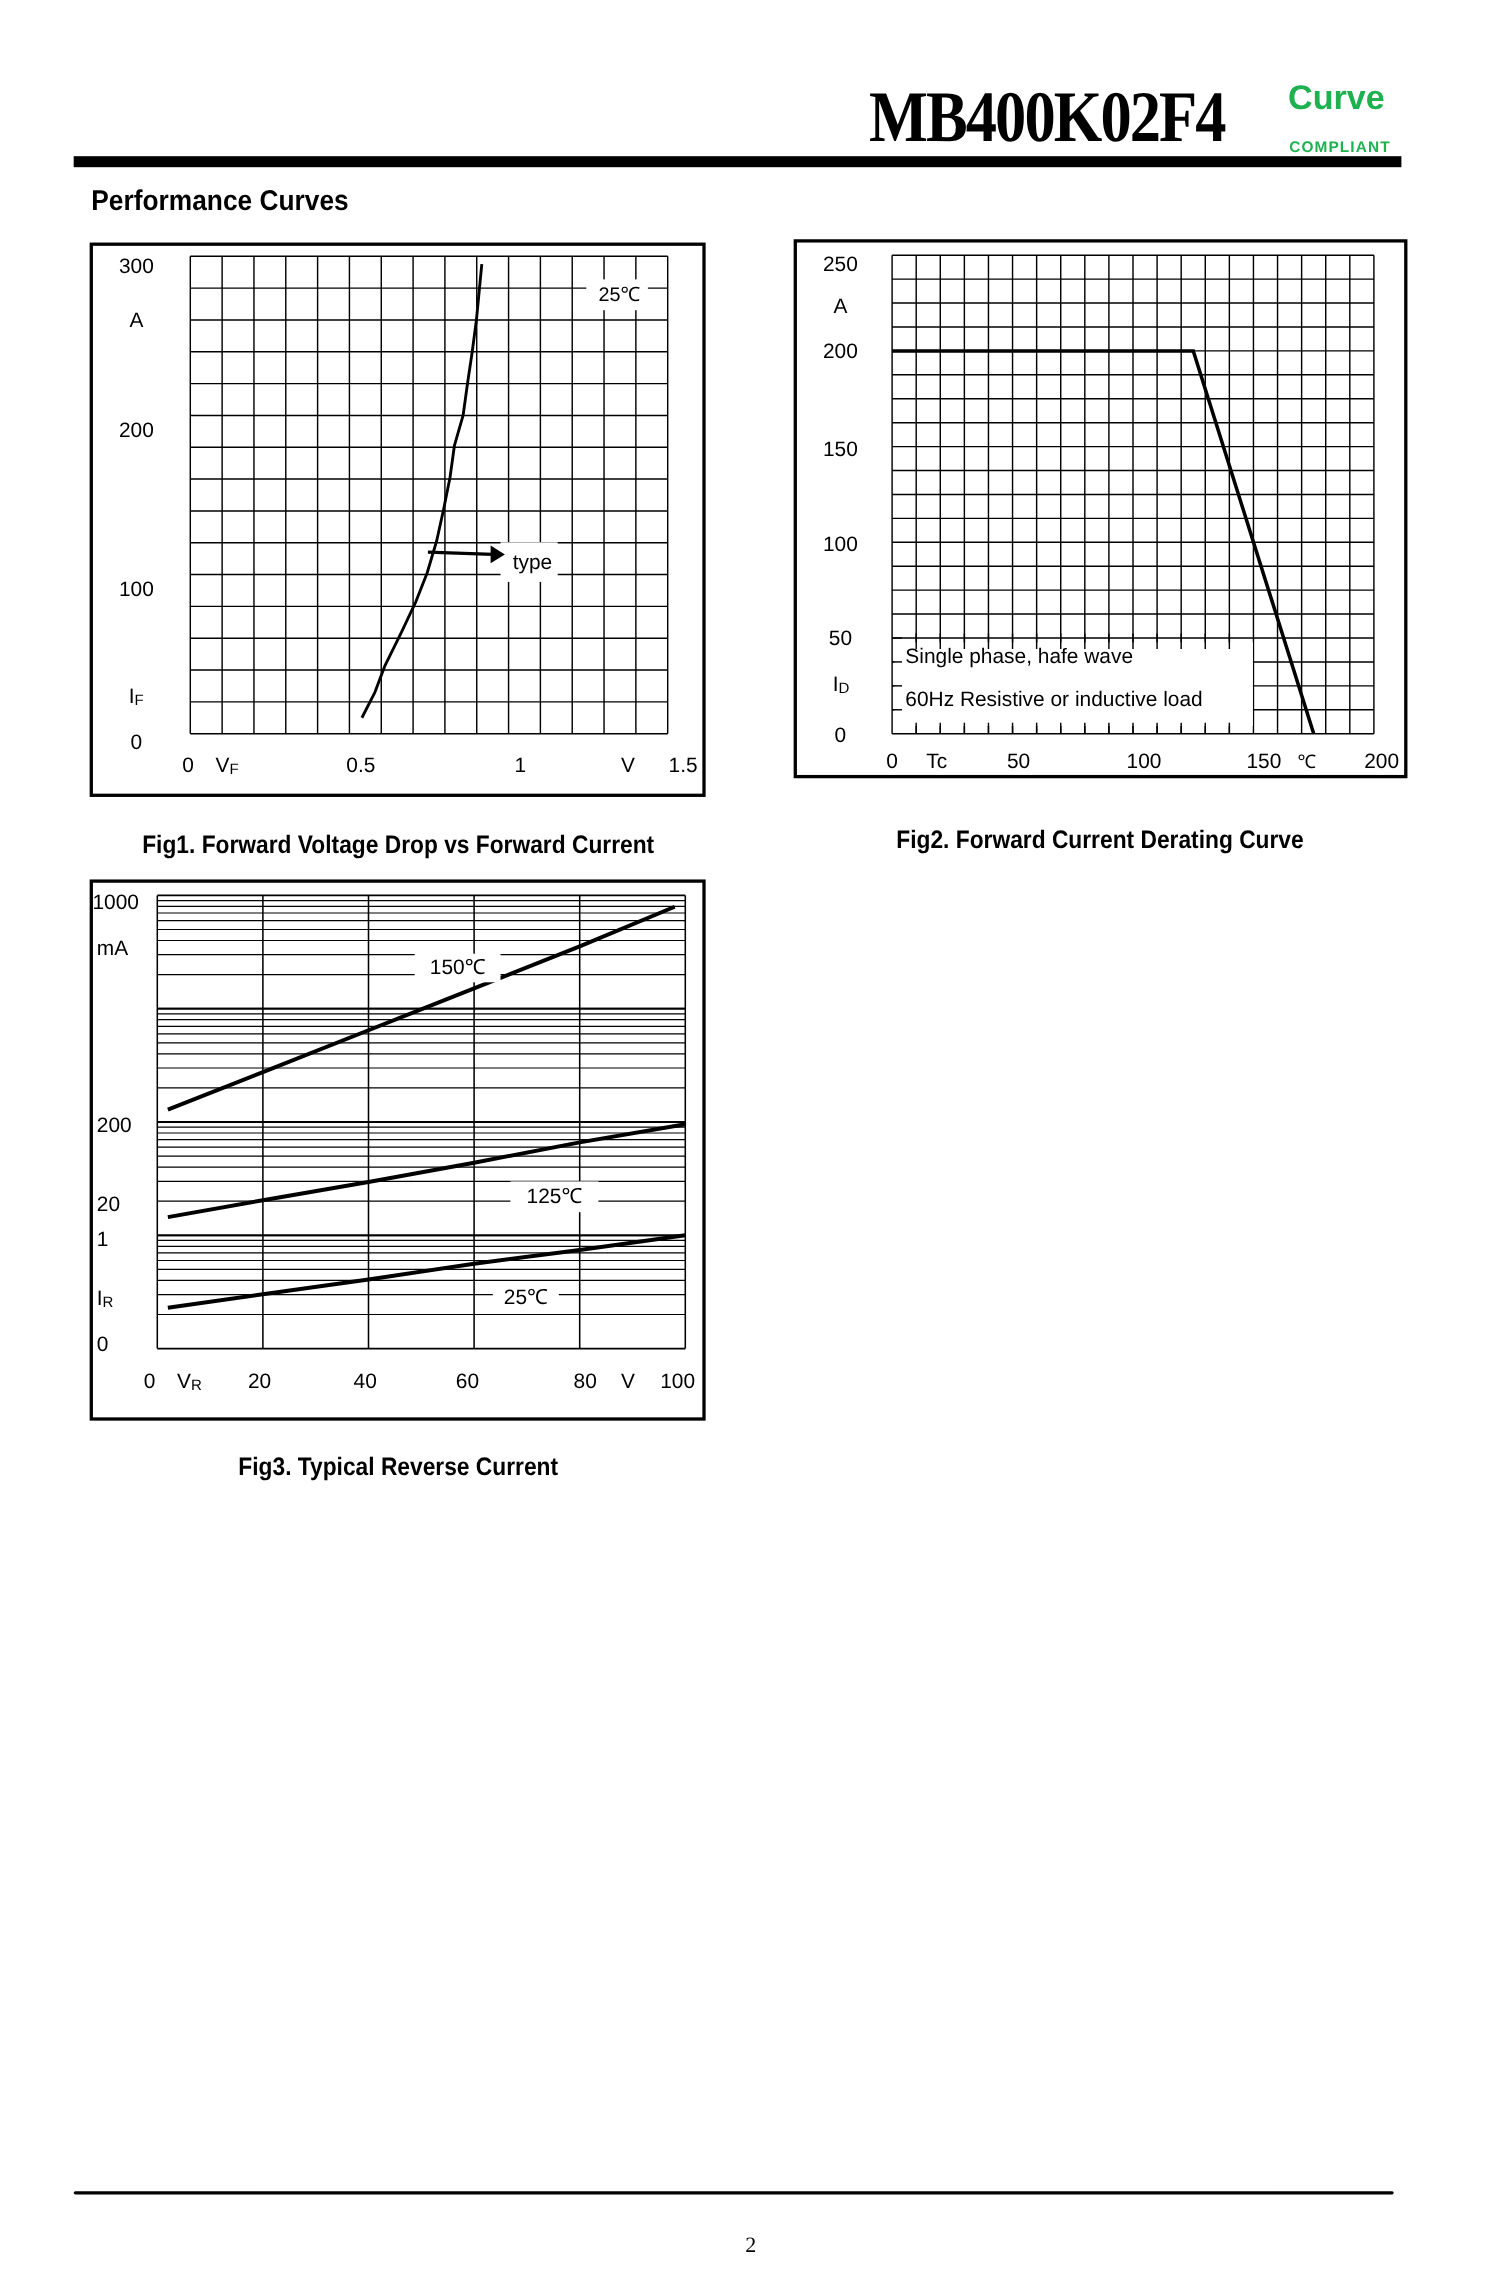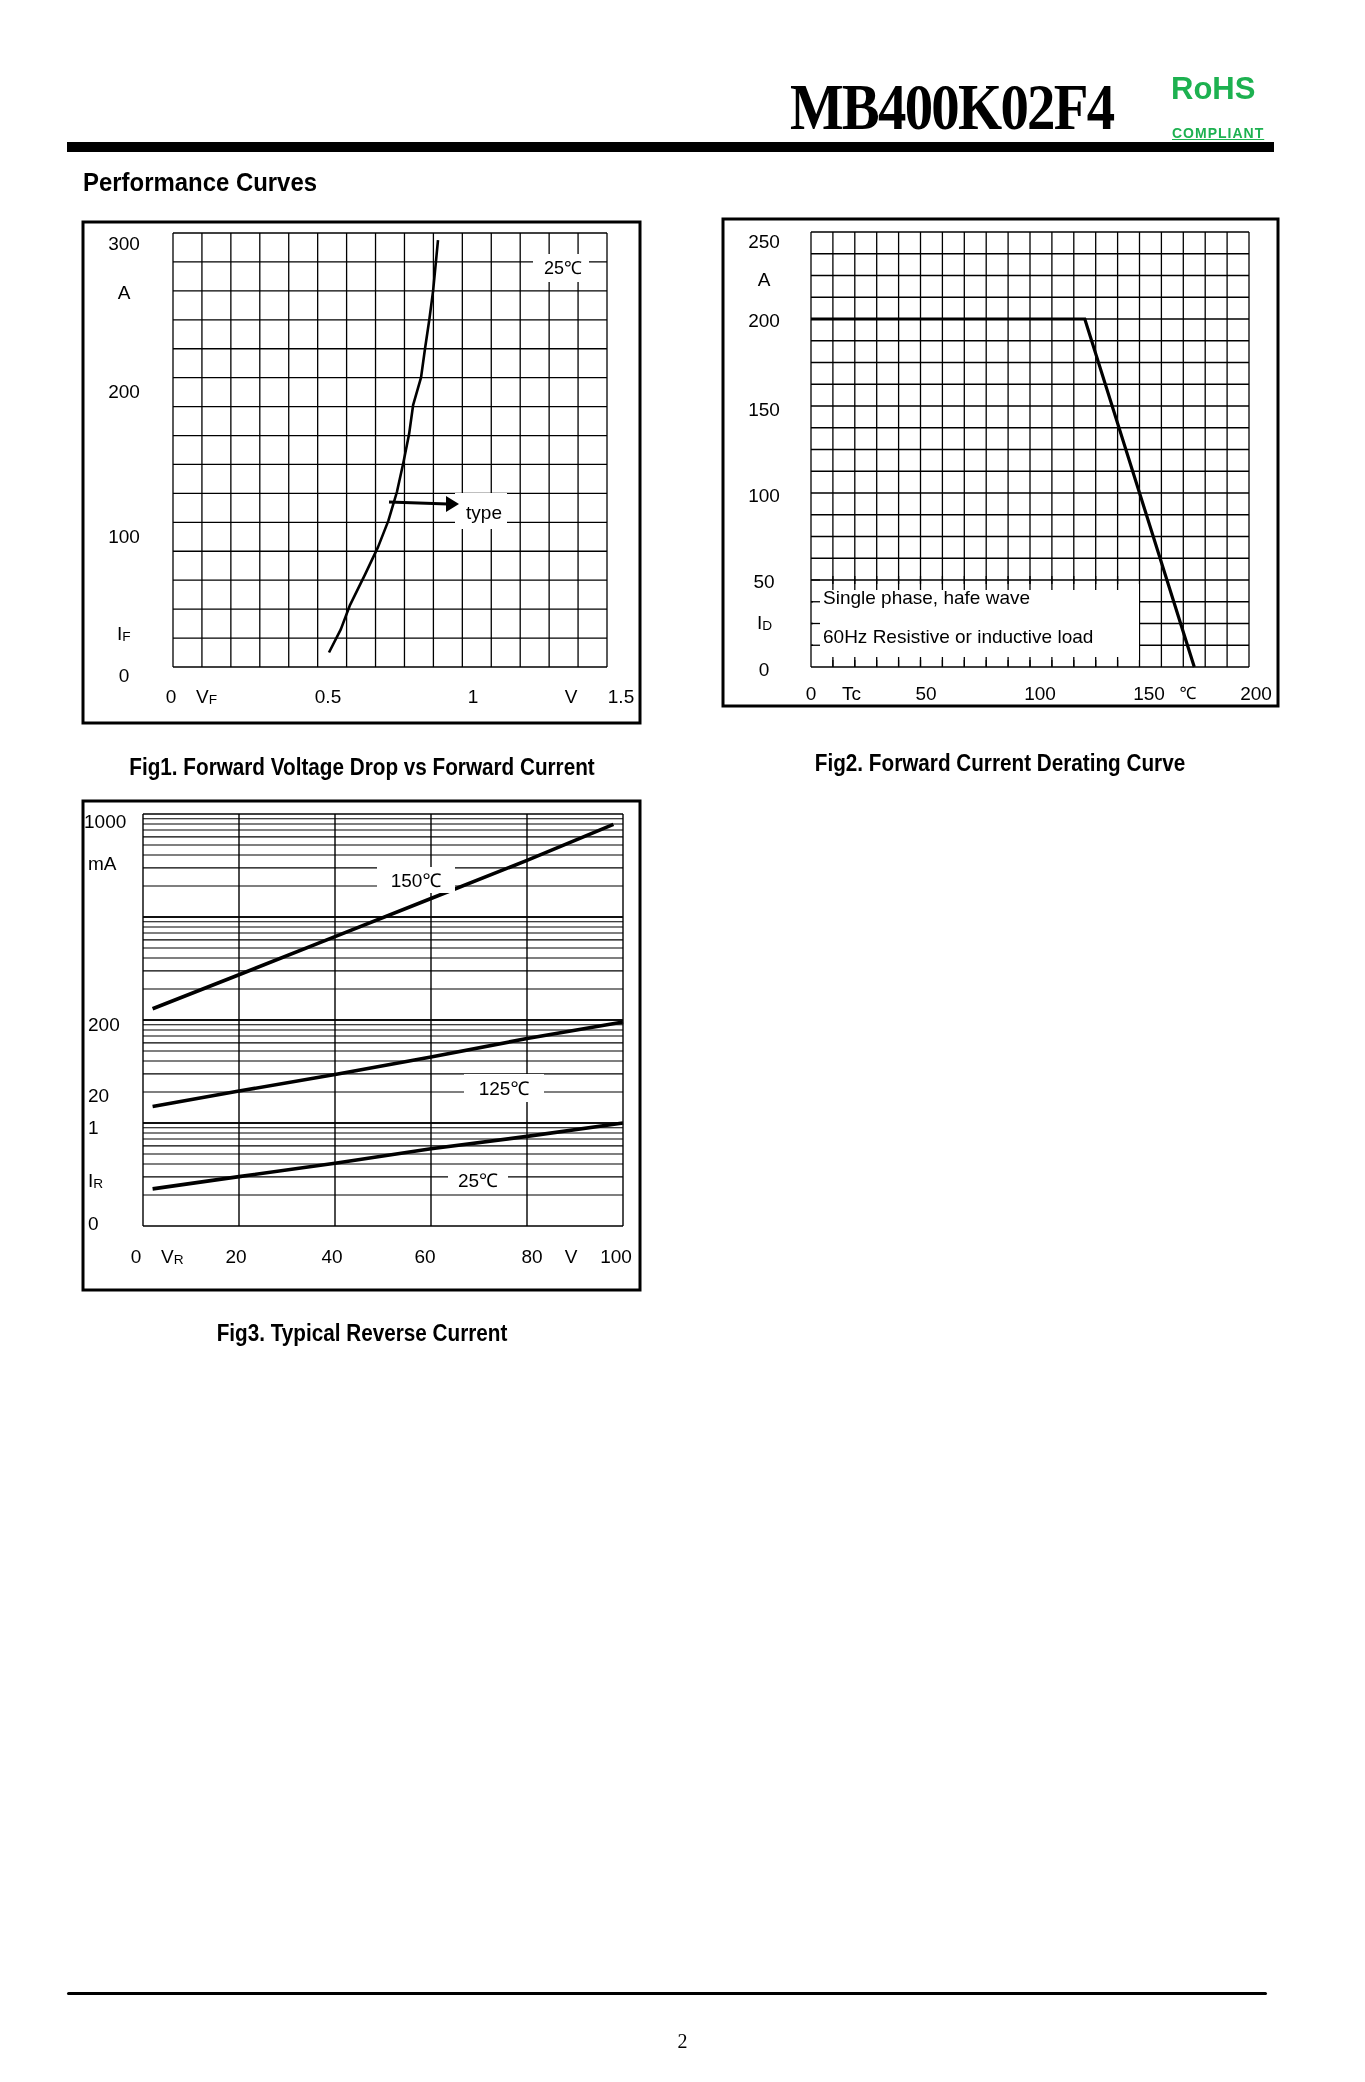--- a/index.html
+++ b/index.html
@@ -4,37 +4,37 @@
 <style>
   html, body { margin: 0; padding: 0; background: #ffffff; }
   body { width: 1365px; height: 2082px; position: relative; overflow: hidden;
          font-family: "Liberation Sans", sans-serif; color: #000; }
   .part-title { position: absolute; left: 790px; top: 72px; font-family: "Liberation Serif", serif;
                 font-weight: bold; font-size: 66px; line-height: 70px; letter-spacing: -2px;
                 transform: scaleX(0.86); transform-origin: left top; white-space: nowrap; }
   .rohs { position: absolute; left: 1171px; top: 72px; font-family: "Liberation Sans", sans-serif;
           font-weight: bold; font-size: 31px; line-height: 34px; color: #1db150; letter-spacing: 0px; }
   .compliant { position: absolute; left: 1172px; top: 125px; font-weight: bold; font-size: 14px;
-               line-height: 16px; color: #1db150; letter-spacing: 1px; text-decoration: underline; }
+               line-height: 16px; color: #1db150; letter-spacing: 1px; }
   .header-rule { position: absolute; left: 67px; top: 142px; width: 1207px; height: 10px; background: #000; }
   .section-title { position: absolute; left: 83px; top: 167px; font-weight: bold; font-size: 26px;
                    line-height: 30px; transform: scaleX(0.92); transform-origin: left top; white-space: nowrap; }
   .caption { position: absolute; font-weight: bold; font-size: 23px; line-height: 26px; white-space: nowrap;
              transform: translateX(-50%) scaleX(0.9); }
   .footer-rule { position: absolute; left: 67px; top: 1992px; width: 1200px; height: 3px; background: #000; border-radius: 2px; }
   .page-num { position: absolute; left: 0; width: 1365px; top: 2030px; text-align: center;
               font-family: "Liberation Serif", serif; font-size: 20px; line-height: 22px; }
   svg { position: absolute; left: 0; top: 0; overflow: visible; }
   svg text { font-family: "Liberation Sans", sans-serif; fill: #000; }
 </style>
 </head>
 <body>
 
 <div class="part-title">MB400K02F4</div>
-<div class="rohs">RoHS</div>
+<div class="rohs">Curve</div>
 <div class="compliant">COMPLIANT</div>
 <div class="header-rule"></div>
 
 <div class="section-title">Performance Curves</div>
 
 <svg id="charts" width="1365" height="2082">
     <g>
       <rect x="83" y="222" width="557" height="501" fill="none" stroke="#000" stroke-width="3"></rect>
       <line x1="173" y1="233" x2="173" y2="667" stroke="#000" stroke-width="1.3"></line>
       <line x1="201.93333333333334" y1="233" x2="201.93333333333334" y2="667" stroke="#000" stroke-width="1.3"></line>

